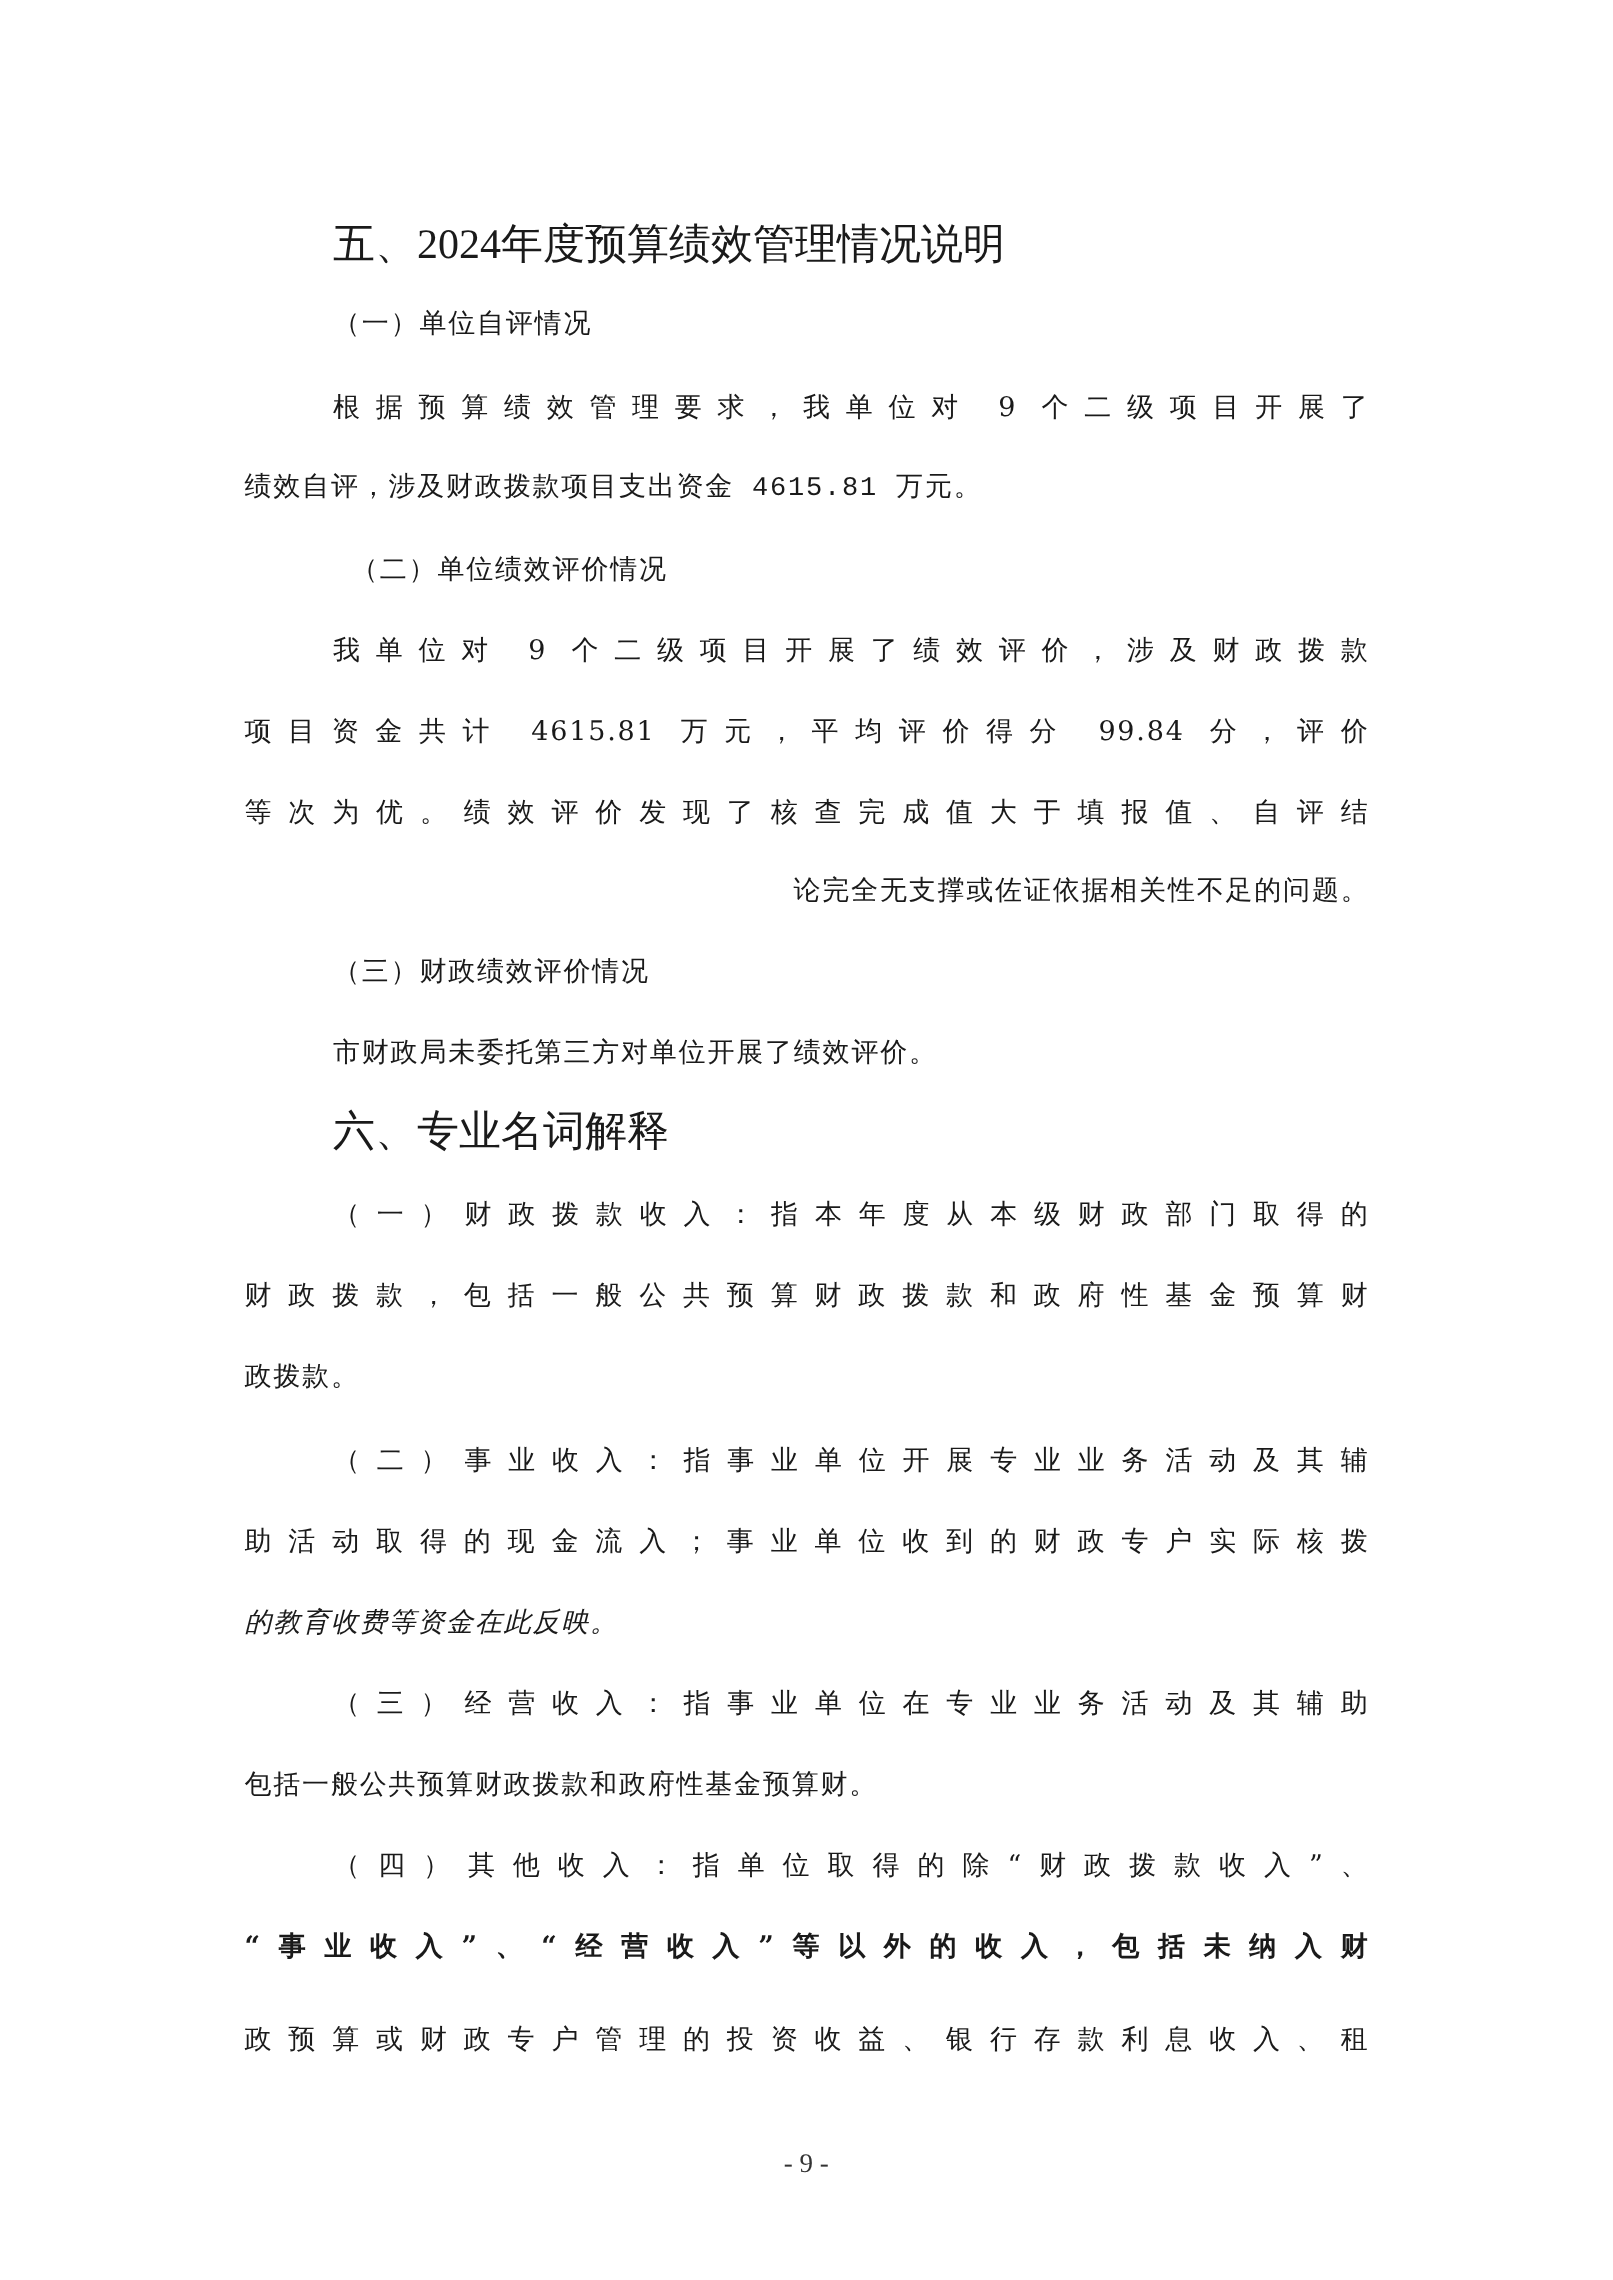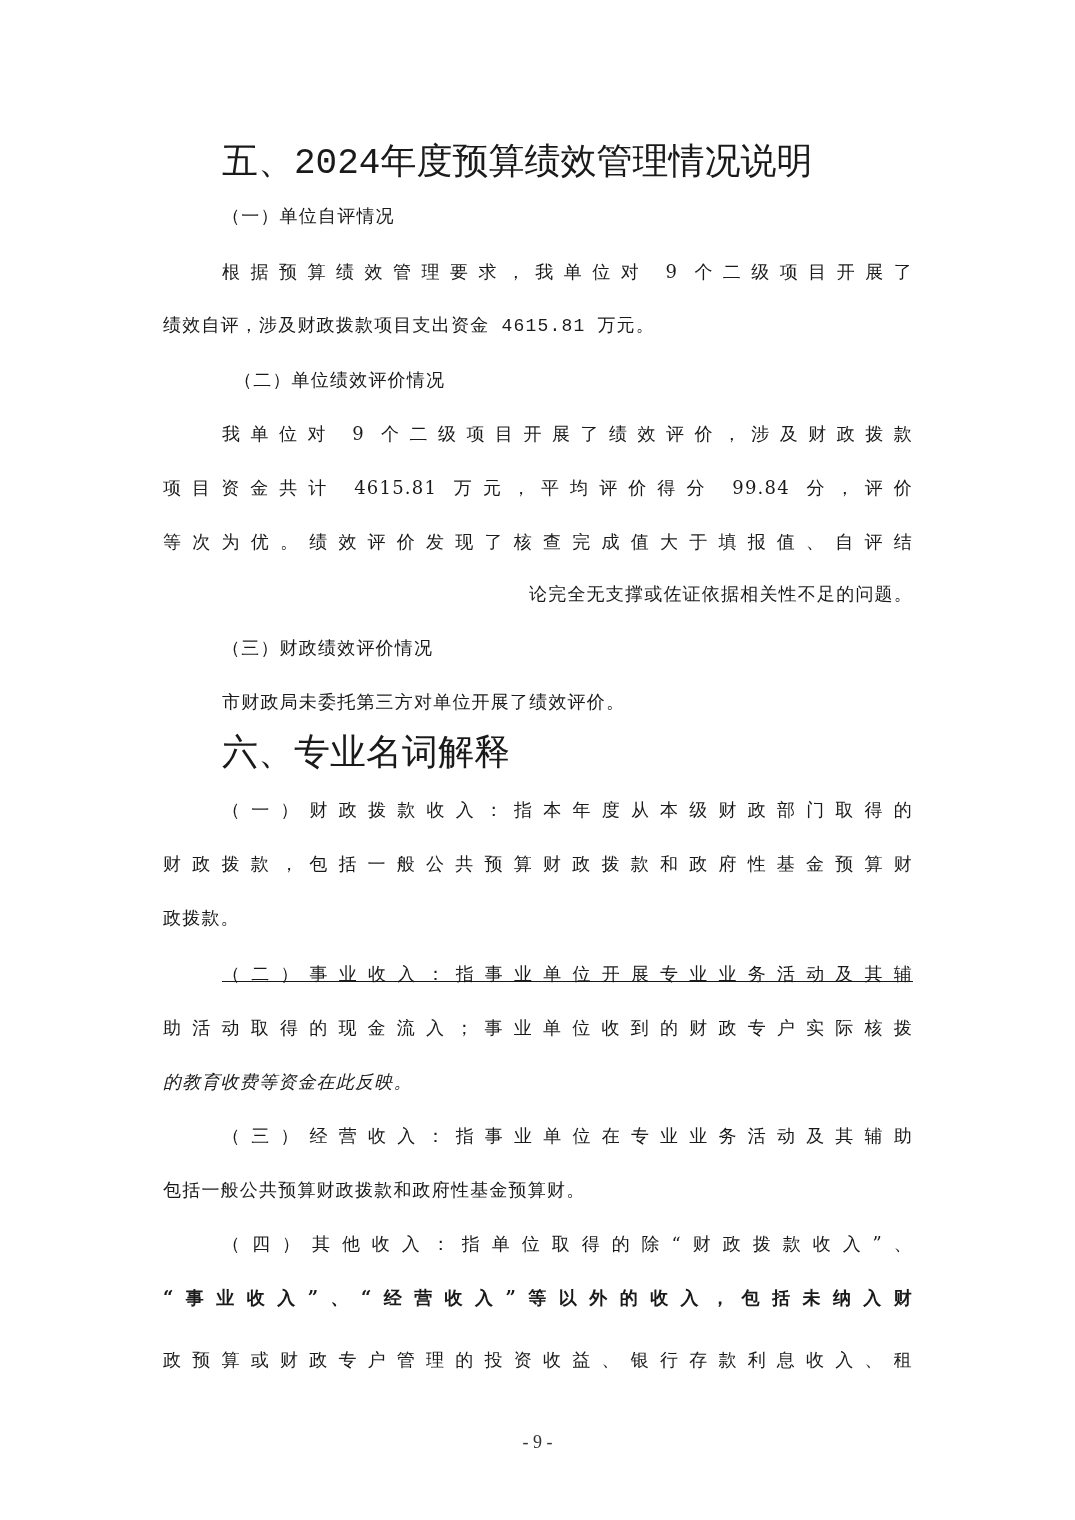--- a/index.html
+++ b/index.html
@@ -12,22 +12,22 @@
     font-family: "DejaVu Serif", "Liberation Serif", serif;
     font-size: 18px;
     line-height: 36px;
     color: #1a1a1a;
     white-space: nowrap;
     letter-spacing: 1.2px;
   }
   .indent { left: 222px; }
   .justify { text-align: justify; text-align-last: justify; }
   .heading {
-    font-family: Liberation Mono, monospace;
-    font-size: 36px;
+    font-family: Liberation Serif, serif;
+    font-size: 28px;
     letter-spacing: 0px;
   }
   .pageno {
     position: absolute;
     left: 0; width: 1075px; top: 1432px;
     text-align: center;
     font-family: "Liberation Serif", serif;
     font-size: 18px;
     color: #333;
   }
@@ -51,21 +51,21 @@
 
   <div class="line indent" style="top:630px;">（三）财政绩效评价情况</div>
   <div class="line indent" style="top:684px;">市财政局未委托第三方对单位开展了绩效评价。</div>
 
   <div class="line indent heading" style="top:737px;">六、专业名词解释</div>
 
   <div class="line indent justify" style="top:792px; width:691px;">（一）财政拨款收入：指本年度从本级财政部门取得的</div>
   <div class="line justify" style="top:846px;">财政拨款，包括一般公共预算财政拨款和政府性基金预算财</div>
   <div class="line" style="top:900px;">政拨款。</div>
 
-  <div class="line indent justify" style="top:956px; width:691px;text-decoration:underline;">（二）事业收入：指事业单位开展专业业务活动及其辅</div>
+  <div class="line indent justify" style="top:956px; width:691px;">（二）事业收入：指事业单位开展专业业务活动及其辅</div>
   <div class="line justify" style="top:1010px;">助活动取得的现金流入；事业单位收到的财政专户实际核拨</div>
   <div class="line" style="top:1064px;font-style:italic;">的教育收费等资金在此反映。</div>
 
   <div class="line indent justify" style="top:1118px; width:691px;">（三）经营收入：指事业单位在专业业务活动及其辅助</div>
   <div class="line" style="top:1172px;">包括一般公共预算财政拨款和政府性基金预算财。</div>
 
   <div class="line indent justify" style="top:1226px; width:691px;">（四）其他收入：指单位取得的除“财政拨款收入”、</div>
   <div class="line justify" style="top:1280px;font-weight:bold;">“事业收入”、“经营收入”等以外的收入，包括未纳入财</div>
   <div class="line justify" style="top:1342px;">政预算或财政专户管理的投资收益、银行存款利息收入、租</div>
 

